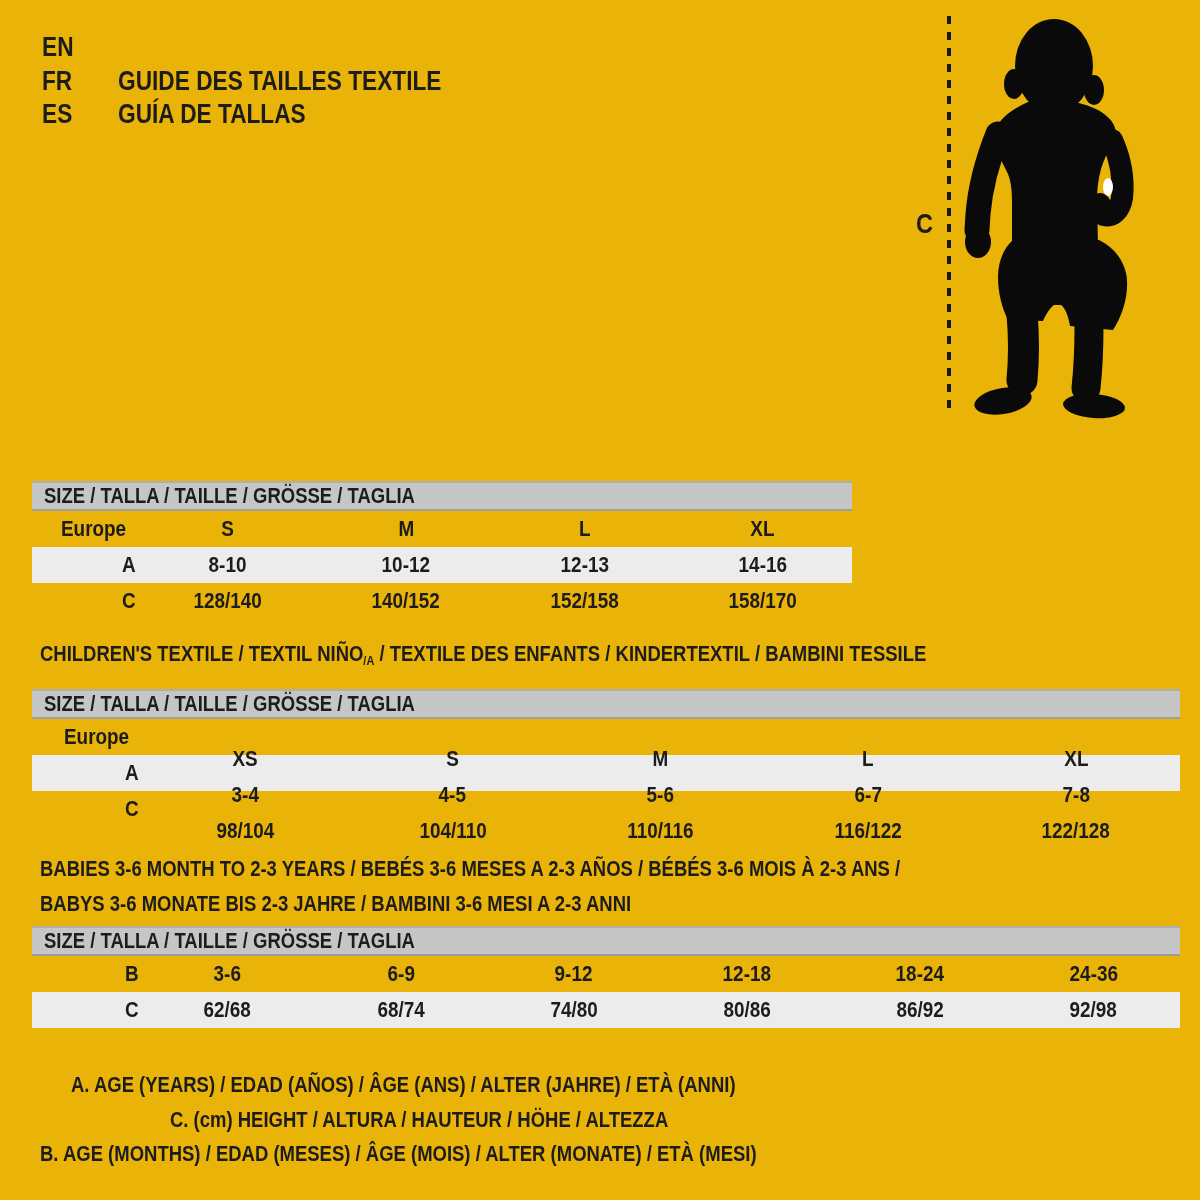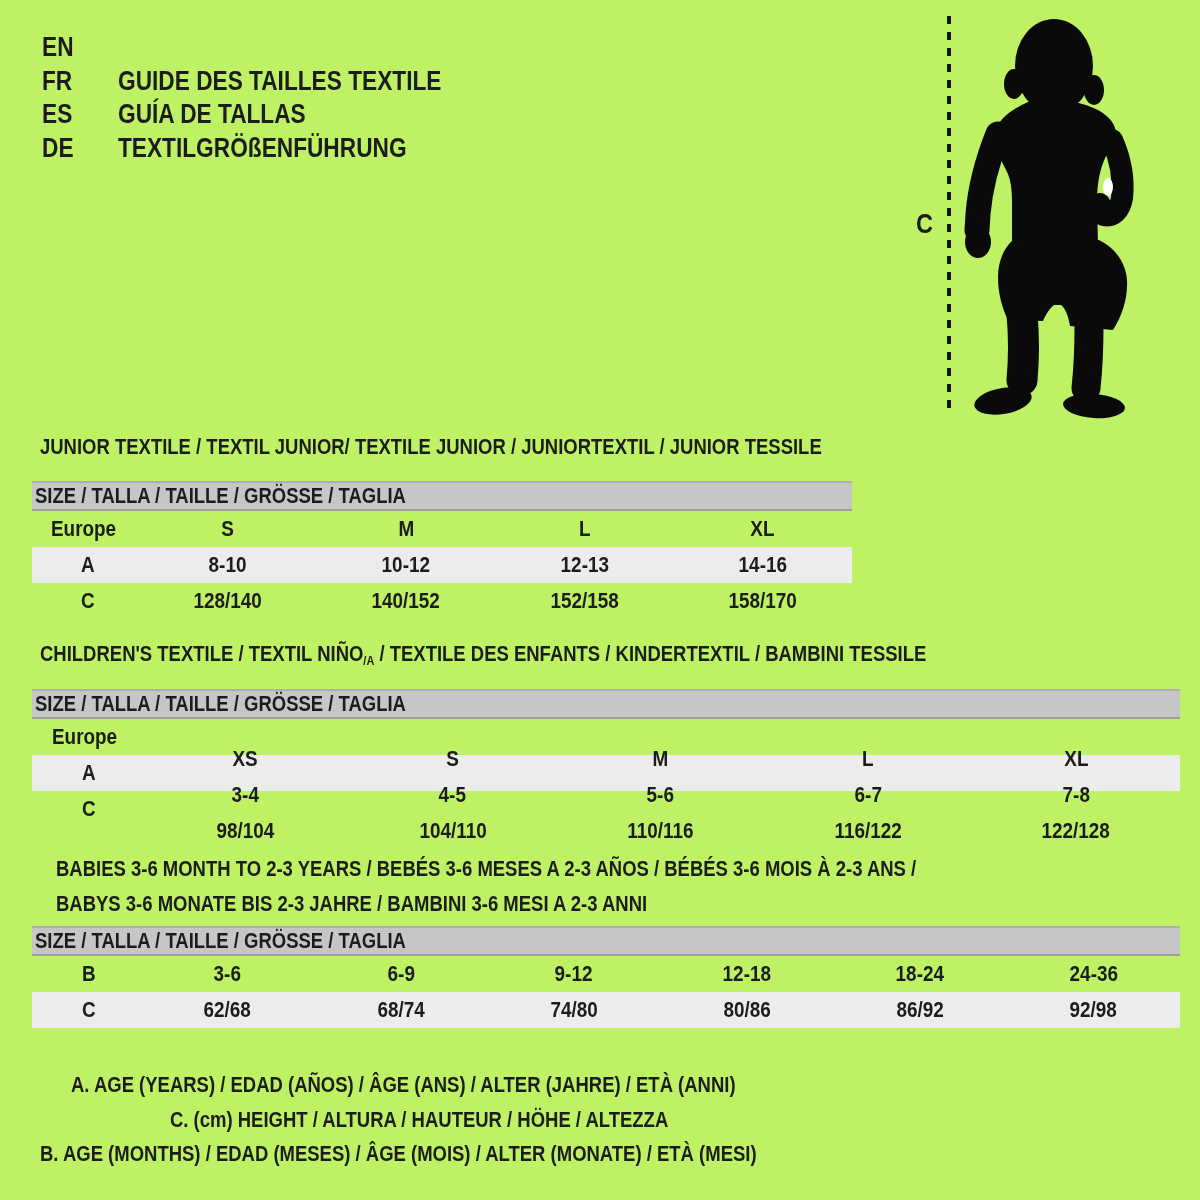--- a/index.html
+++ b/index.html
@@ -3,21 +3,21 @@
 <meta charset="utf-8">
 <style>
   html,body{margin:0;padding:0;background:#ffffff;}
   body{
     width:1200px;height:1200px;
     font-family:"Liberation Sans",sans-serif;
     font-weight:bold;
     color:#1c1c1c;
     -webkit-font-smoothing:antialiased;
   }
-  .page{position:relative;width:1200px;height:1200px;overflow:hidden;background:#bef264;}
+  .page{position:relative;width:1200px;height:1200px;overflow:hidden;background:#eab308;}
 
   
   .cx{display:inline-block;transform:scaleX(0.84);transform-origin:0 50%;white-space:nowrap;}
   .cxc{display:inline-block;transform:scaleX(0.84);transform-origin:50% 50%;white-space:nowrap;}
 
   
   .lang-list{position:absolute;left:42px;top:31px;}
   .lang-row{display:flex;height:33.6px;align-items:center;font-size:27px;}
   .lang-code{width:76px;}
   .lang-title{flex:1;}
@@ -34,38 +34,38 @@
   .sec-title{position:absolute;left:40px;font-size:22px;}
   .sub-a{font-size:13px;vertical-align:-4px;}
 
   
   .size-table{position:absolute;left:32px;}
   .size-bar{
     background:#c6c6c6;
     border-top:2px solid #aeaeae;
     border-bottom:2px solid #9e9e9e;
     height:26px;line-height:26px;
-    padding-left:3px;font-size:22px;
+    padding-left:12px;font-size:22px;
   }
   .trow{display:flex;height:36px;align-items:center;font-size:22.5px;}
   .trow.alt{background:#ececec;}
-  .tlabel{padding-left:8px;box-sizing:border-box;text-align:center;}
+  .tlabel{padding-left:8px;box-sizing:border-box;text-align:right;}
   .tcell{text-align:center;}
   .t-junior{width:820px;top:481px;}
   .t-junior .tlabel{width:13%;}
   .t-junior .tcell{width:21.75%;}
   .t-children{width:1148px;top:689px;}
   .t-babies{width:1148px;top:926px;}
   .t-wide .tlabel{width:9.5%;}
   .t-children .tcell{width:18.1%;margin-top:44px;}
   .t-babies .tcell{width:15.0833%;}
 
   
   .babies-title{position:absolute;left:40px;top:851px;font-size:22px;line-height:35px;}
-  .babies-title .line{display:block;margin-left:16px;}
+  .babies-title .line{display:block;}
 
   
   .legend{position:absolute;left:40px;top:1068px;font-size:22px;line-height:34.5px;text-align:center;}
   .legend-line{display:block;}
 </style>
 </head>
 <body>
 
 <div class="page">
 
@@ -74,24 +74,20 @@
       <span class="lang-code"><span class="cx">EN</span></span>
     </div>
     <div class="lang-row">
       <span class="lang-code"><span class="cx">FR</span></span>
       <span class="lang-title"><span class="cx">GUIDE DES TAILLES TEXTILE</span></span>
     </div>
     <div class="lang-row">
       <span class="lang-code"><span class="cx">ES</span></span>
       <span class="lang-title"><span class="cx">GUÍA DE TALLAS</span></span>
     </div>
-    <div class="lang-row">
-      <span class="lang-code"><span class="cx">DE</span></span>
-      <span class="lang-title"><span class="cx">TEXTILGRÖßENFÜHRUNG</span></span>
-    </div>
   </div>
 
   <span class="c-label"><span class="cx">C</span></span>
   <div class="dashed-line"></div>
   <svg class="toddler" width="180" height="405" viewBox="-5 0 180 405" xmlns="http://www.w3.org/2000/svg">
     <g fill="#0a0a0a" stroke="none">
 
       <ellipse cx="88" cy="52" rx="39" ry="47"></ellipse>
       <ellipse cx="48" cy="70" rx="10" ry="15"></ellipse>
       <ellipse cx="128" cy="76" rx="10" ry="15"></ellipse>
@@ -114,23 +110,20 @@
       <path d="M123,312 C123,334 122,356 120,374" fill="none" stroke="#0a0a0a" stroke-width="29" stroke-linecap="round"></path>
 
       <ellipse cx="37" cy="387" rx="29" ry="13" transform="rotate(-10 37 387)"></ellipse>
       <ellipse cx="128" cy="392" rx="31" ry="12" transform="rotate(4 128 392)"></ellipse>
 
       <ellipse cx="142" cy="173" rx="5" ry="9" fill="#ffffff"></ellipse>
       <ellipse cx="134" cy="192" rx="11" ry="13"></ellipse>
     </g>
   </svg>
 
-  <div class="sec-title" style="top:434px">
-    <span class="cx">JUNIOR TEXTILE / TEXTIL JUNIOR/ TEXTILE JUNIOR / JUNIORTEXTIL / JUNIOR TESSILE</span>
-  </div>
   <div class="size-table t-junior">
     <div class="size-bar">
       <span class="cx">SIZE / TALLA / TAILLE / GRÖSSE / TAGLIA</span>
     </div>
     <div class="trow">
       <span class="tlabel"><span class="cx">Europe</span></span>
       <span class="tcell"><span class="cxc">S</span></span>
       <span class="tcell"><span class="cxc">M</span></span>
       <span class="tcell"><span class="cxc">L</span></span>
       <span class="tcell"><span class="cxc">XL</span></span>

